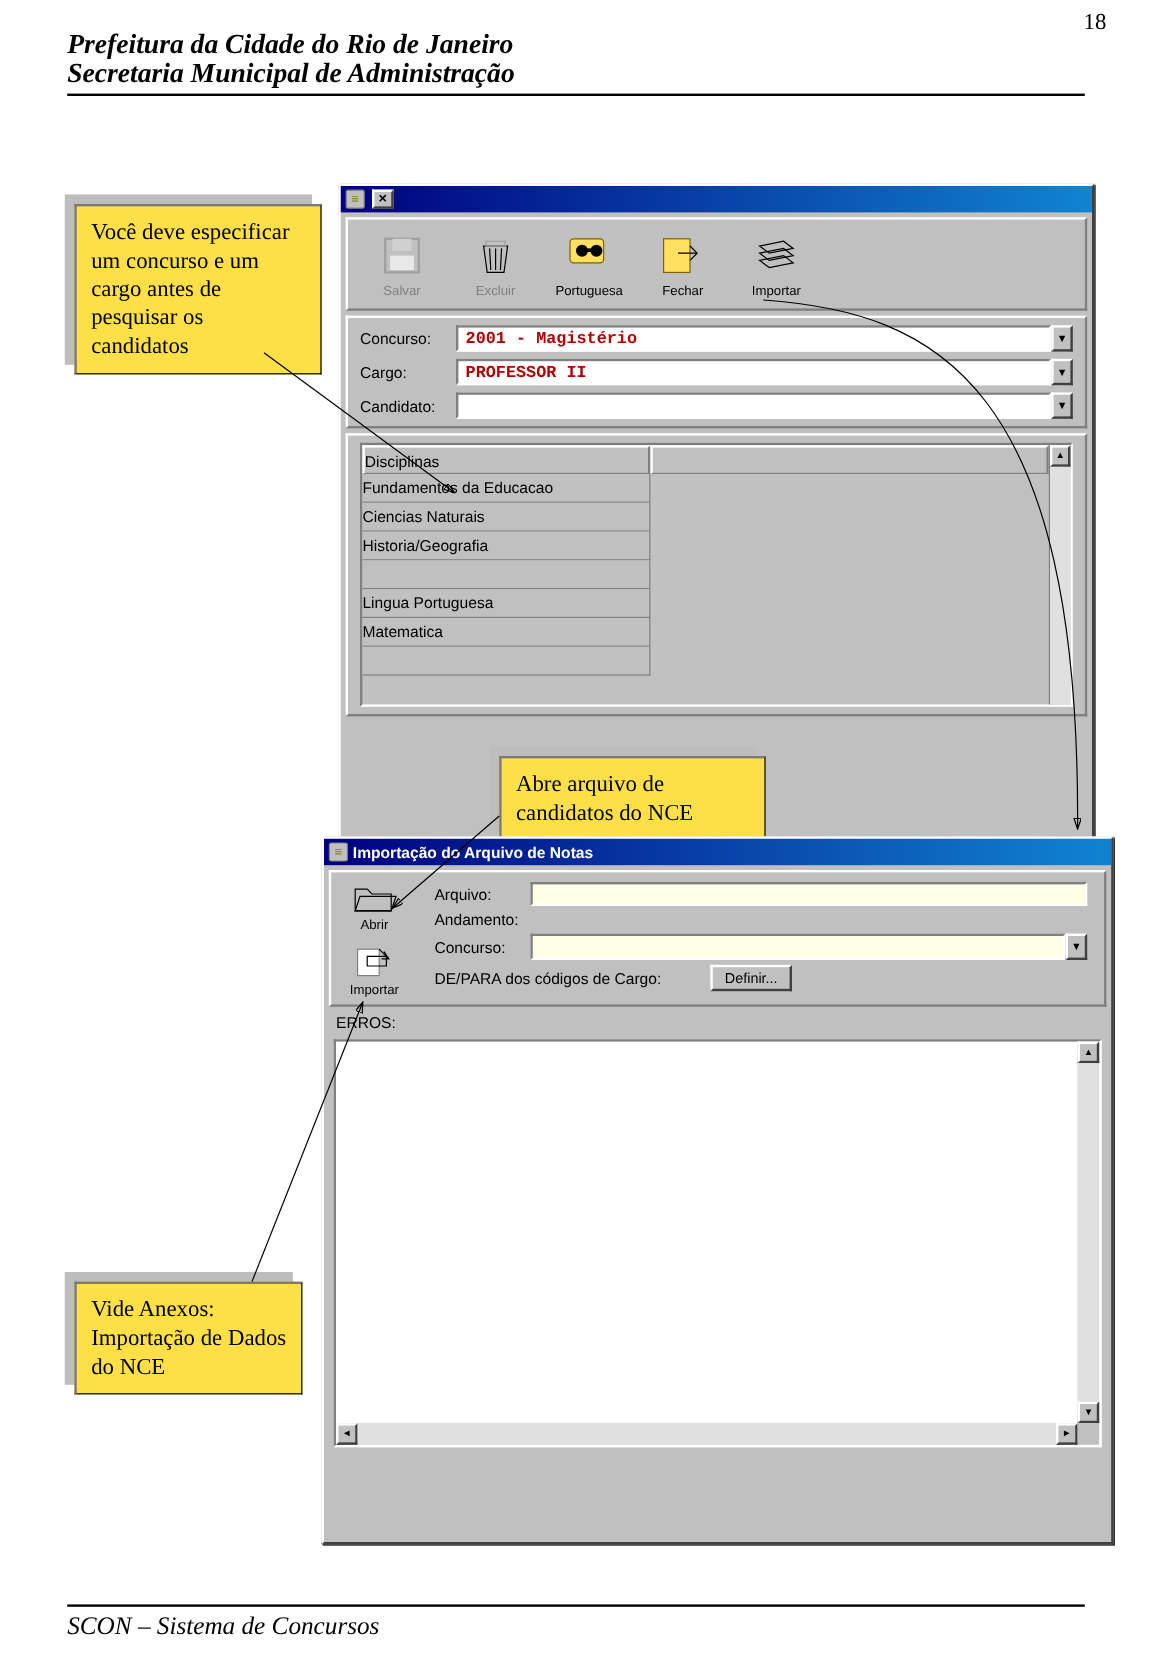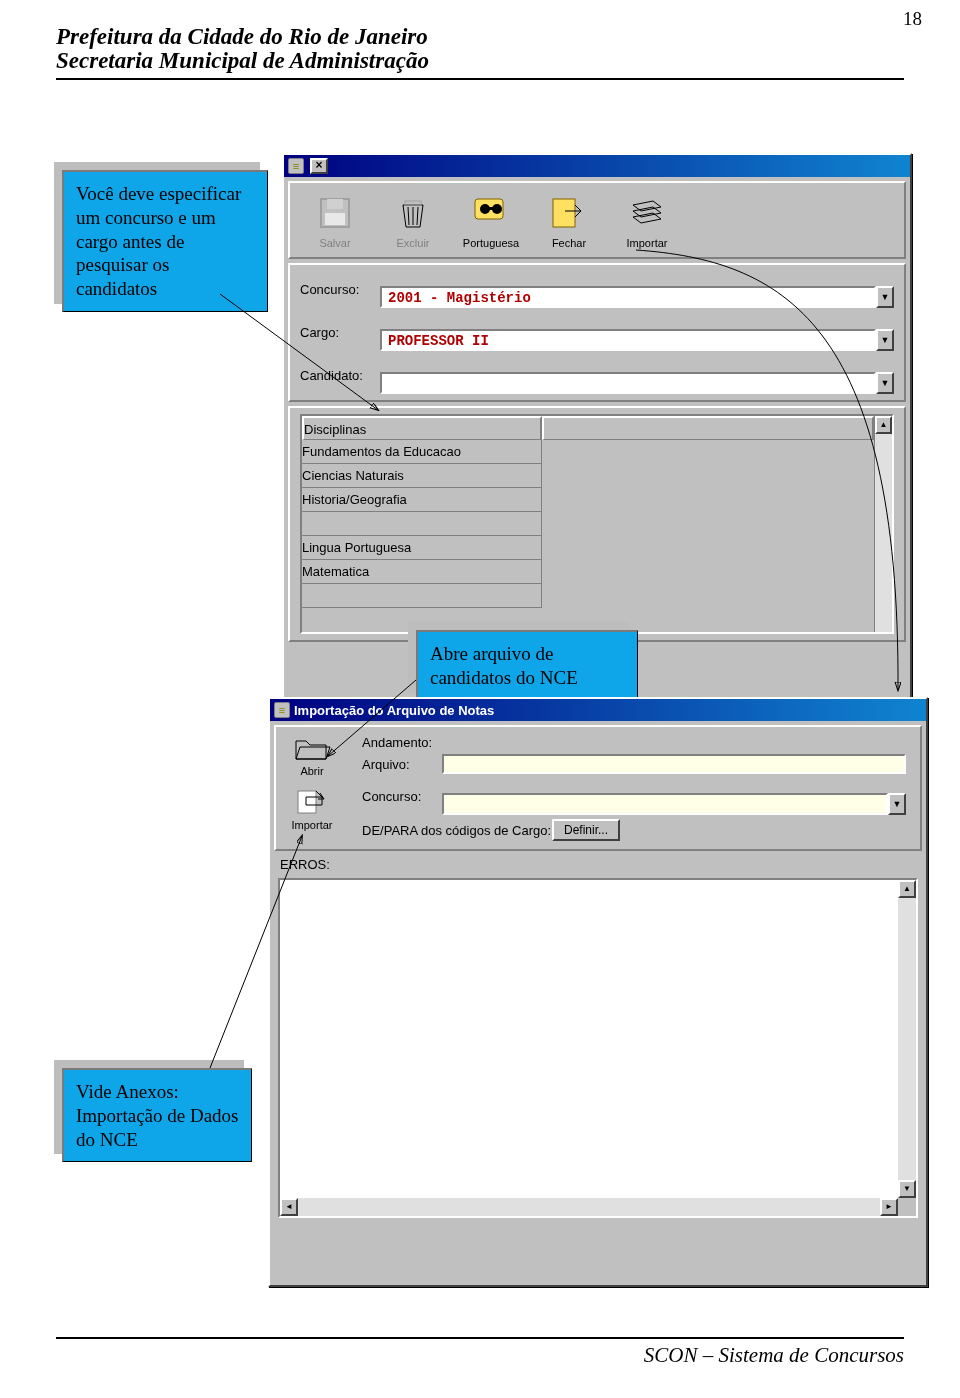--- a/index.html
+++ b/index.html
@@ -13,21 +13,21 @@
     position:relative;
   }
   .page-number{position:absolute;top:8px;right:38px;font-size:19px;}
   .doc-header{position:absolute;left:56px;top:24px;width:848px;}
   .doc-header .h1{font-size:23px;font-weight:bold;font-style:italic;}
   .doc-header .h2{font-size:23px;font-weight:bold;font-style:italic;margin-top:-2px;}
   .doc-header .rule{border-bottom:2px solid #000;margin-top:4px;width:100%;}
 
   .callout{
     position:absolute;
-    background:#0ea5e9;
+    background:#fde047;
     border:1px solid #000;
     border-top:2px solid #7a7a7a;
     border-left:2px solid #7a7a7a;
     box-shadow:-8px -8px 0 #bdbdbd;
     padding:10px 12px;
     font-size:19px;
     line-height:1.25;
   }
   .callout.c1{left:62px;top:170px;width:206px;}
   .callout.c2{left:416px;top:630px;width:222px;}
@@ -74,21 +74,21 @@
   .toolbar{display:flex;gap:8px;padding:8px 10px;}
   .tbtn{width:70px;text-align:center;}
   .tbtn .ic{width:44px;height:44px;margin:0 auto;display:flex;align-items:center;justify-content:center;}
   .tbtn.disabled{color:#808080;}
   .tbtn .lbl{margin-top:2px;color:#000;font-size:11px;}
   .tbtn.disabled .lbl{color:#808080;}
 
   .formrow{display:flex;align-items:center;margin:6px 10px;}
   .formrow label{width:80px;color:#000;font-size:13px;}
   .combo{
-    flex:1;height:22px;display:flex;margin-top:15px;
+    flex:1;height:22px;display:flex;
   }
   .combo .txt{
     flex:1;background:#fff;border:2px solid;border-color:#808080 #fff #fff #808080;
     padding:2px 6px;font-family:"Courier New",monospace;font-size:14px;color:#b00000;font-weight:bold;
   }
   .combo .cb{
     width:18px;height:22px;background:#c0c0c0;border:2px solid;border-color:#fff #404040 #404040 #fff;
     display:flex;align-items:center;justify-content:center;font-size:9px;color:#000;
   }
 
@@ -106,33 +106,34 @@
   .sbtrack{flex:1;background:#e0e0e0;}
 
   
   .w2-row{display:flex;align-items:center;margin:4px 8px;font-size:13px;}
   .w2-row label{width:170px;color:#000;}
   .w2-input{flex:1;height:20px;background:#ffffe8;border:2px solid;border-color:#808080 #fff #fff #808080;}
   .smbtn{
     height:22px;padding:2px 10px;background:#c0c0c0;
     border:2px solid;border-color:#fff #404040 #404040 #fff;
     font-size:12px;
+    margin-left:40px;
   }
   .erroarea{margin:4px 8px;}
   .textarea{
     width:100%;height:340px;background:#fff;border:2px solid;border-color:#808080 #fff #fff #808080;
     position:relative;
   }
   .vbar{position:absolute;right:0;top:0;bottom:18px;width:18px;background:#e0e0e0;display:flex;flex-direction:column;}
   .hbar{position:absolute;left:0;right:18px;bottom:0;height:18px;background:#e0e0e0;display:flex;}
   .corner{position:absolute;right:0;bottom:0;width:18px;height:18px;background:#c0c0c0;}
 
   svg line,svg path{stroke:#000;stroke-width:1;fill:none;}
 
-  .footer{position:absolute;left:56px;bottom:30px;width:848px;text-align:right;}
+  .footer{position:absolute;left:56px;bottom:30px;width:848px;text-align:left;}
   .footer .rule{border-top:2px solid #000;margin-bottom:4px;}
   .footer .txt{font-style:italic;font-size:21px;}
 </style>
 </head>
 <body>
 
 <div class="page-number">18</div>
 
 <div class="doc-header">
   <div class="h1">Prefeitura da Cidade do Rio de Janeiro</div>
@@ -278,25 +279,25 @@
               <rect x="6" y="4" width="18" height="22" fill="#fff" stroke="#808080"></rect>
               <path d="M14 10 L30 10 L30 18 L14 18 Z" fill="#00c0a0" stroke="#006050"></path>
               <path d="M24 4 L32 12 M28 6 L32 12 L26 12" stroke="#b00000" stroke-width="2"></path>
             </svg>
         </div>
         <div class="lbl">Importar</div>
       </div>
     </div>
     <div style="flex:1;padding:4px 6px;">
       <div class="w2-row">
-        <label style="width:80px">Andamento:</label>
-      </div>
-      <div class="w2-row">
         <label style="width:80px">Arquivo:</label>
         <div class="w2-input"></div>
+      </div>
+      <div class="w2-row">
+        <label style="width:80px">Andamento:</label>
       </div>
       <div class="w2-row">
         <label style="width:80px">Concurso:</label>
         <div class="combo">
           <div class="txt" style="background:#ffffe8;color:#000"></div>
           <div class="cb">▼</div>
         </div>
       </div>
       <div class="w2-row">
         <label style="width:190px">DE/PARA dos códigos de Cargo:</label>

